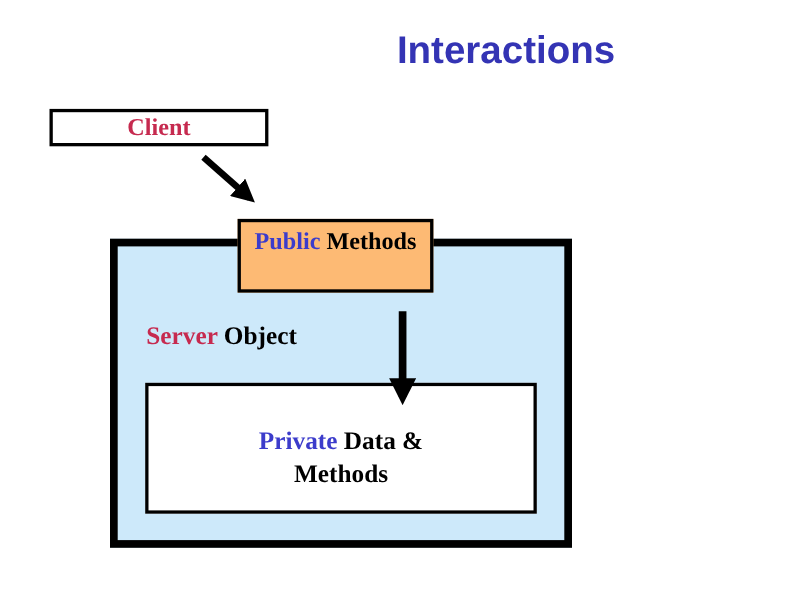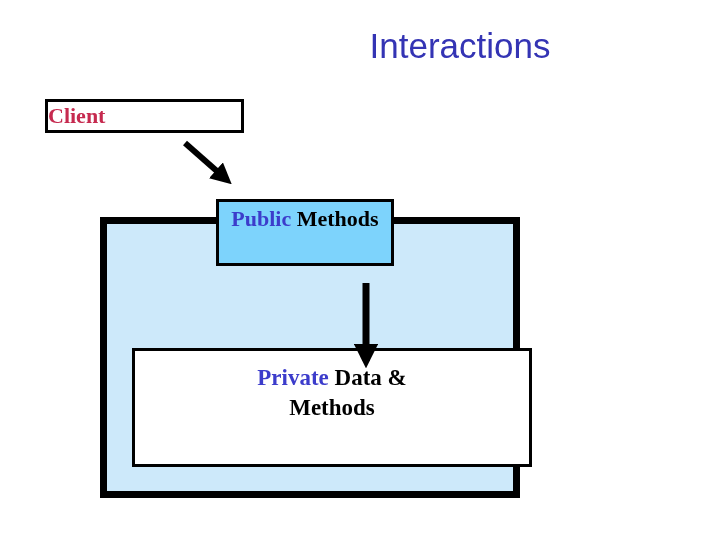--- a/index.html
+++ b/index.html
@@ -11,37 +11,37 @@
     overflow: hidden;
     font-family: "Liberation Serif", serif;
   }
   .slide-title {
     position: absolute;
     left: 260px;
     top: 26px;
     width: 400px;
     text-align: center;
     font-family: "Liberation Sans", sans-serif;
-    font-weight: normal;
+    font-weight: bold;
     font-size: 35px;
     color: var(--title-blue, #3434B4);
     z-index: 2;
   }
   .client-box {
     position: absolute;
     left: 45px;
     top: 99px;
     width: 199px;
     height: 34px;
     box-sizing: border-box;
     background: #ffffff;
     border: 3px solid #000000;
     display: flex;
     align-items: center;
-    justify-content: space-between;
+    justify-content: center;
     font-weight: bold;
     font-size: 22px;
     color: #000000;
     z-index: 2;
     white-space: pre;
   }
   .server-box {
     position: absolute;
     left: 100px;
     top: 217px;
@@ -52,21 +52,21 @@
     border: 7px solid #000000;
     z-index: 1;
   }
   .public-box {
     position: absolute;
     left: 216px;
     top: 199px;
     width: 178px;
     height: 67px;
     box-sizing: border-box;
-    background: #7dd3fc;
+    background: #fdba74;
     border: 3px solid #000000;
     text-align: center;
     font-weight: bold;
     font-size: 22px;
     line-height: 29px;
     padding-top: 2px;
     color: #000000;
     z-index: 3;
     white-space: pre;
   }
@@ -77,30 +77,30 @@
     font-weight: bold;
     font-size: 23px;
     color: #000000;
     z-index: 2;
     white-space: pre;
   }
   .private-box {
     position: absolute;
     left: 132px;
     top: 348px;
-    width: 400px;
+    width: 356px;
     height: 119px;
     box-sizing: border-box;
     background: #ffffff;
     border: 3px solid #000000;
     text-align: center;
     font-weight: bold;
     font-size: 23px;
     line-height: 30px;
-    padding-top: 12px;
+    padding-top: 35px;
     color: #000000;
     z-index: 2;
     white-space: pre;
   }
   .kw-red  { color: var(--keyword-red, #C62A4F); }
   .kw-blue { color: var(--keyword-blue, #3C3CCB); }
   .arrow-layer {
     position: absolute;
     left: 0; top: 0;
     width: 720px;
@@ -115,20 +115,21 @@
 <div class="slide">
 
   <div class="slide-title">Interactions</div>
 
   <div class="client-box"><span class="kw-red">Client</span></div>
 
   <div class="server-box"></div>
 
   <div class="public-box"><span class="kw-blue">Public</span><span> Methods</span><br></div>
 
+  <div class="server-label"><span class="kw-red">Server</span><span> Object</span></div>
 
   <div class="private-box"><span class="kw-blue">Private</span><span> Data &amp;</span><br><span>Methods</span></div>
 
   <svg class="arrow-layer" viewBox="0 0 720 540" xmlns="http://www.w3.org/2000/svg">
     <defs>
       <marker id="ah" viewBox="0 0 10 10" refX="7" refY="5" markerWidth="3.5" markerHeight="3.5" orient="auto">
         <path d="M0,0 L10,5 L0,10 z" fill="#000000"></path>
       </marker>
     </defs>
     <line x1="185" y1="143" x2="227" y2="180" stroke="#000000" stroke-width="6" marker-end="url(#ah)"></line>

